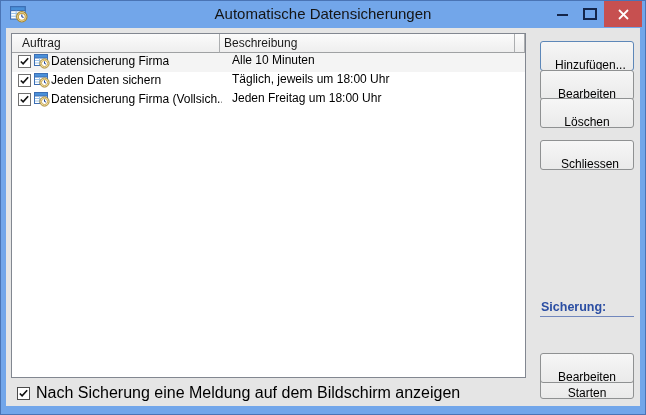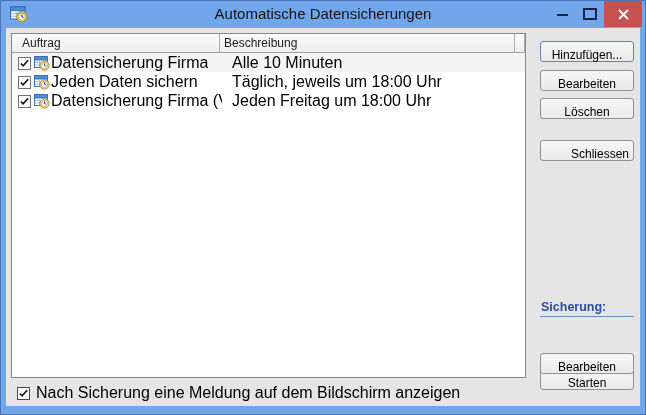--- a/index.html
+++ b/index.html
@@ -37,39 +37,39 @@
   .lv-header{display:flex; height:19px;}
   .lv-hcell{
     background:linear-gradient(#fbfbfb,#eeeeee);
     border-right:1px solid #acaeb0; border-bottom:1px solid #9fa1a3;
     font-size:12px; line-height:18px; color:#1b1b1b;
     overflow:hidden; white-space:nowrap;
   }
   .lv-hcell.c1{width:208px; padding-left:10px;}
   .lv-hcell.c2{width:295px; padding-left:4px;}
   .lv-hcell.filler{flex:1;}
-  .lv-row{display:flex; height:19px; align-items:flex-end; font-size:16px; color:#000;}
+  .lv-row{display:flex; height:19px; align-items:flex-start; font-size:12px; color:#000;}
   .lv-row.hot{background:#f4f4f4;}
   .cell-name{width:210px; padding-left:6px; display:flex; align-items:center; overflow:hidden; white-space:nowrap;}
   .cell-desc{padding-left:4px; white-space:nowrap;margin-left:6px;}
   .cb{
     width:13px; height:13px; background:#fff; border:1px solid #707070;
     flex:0 0 auto; display:flex; align-items:center; justify-content:center;
   }
   .cb svg{display:none;}
   .cb.checked svg{display:block;}
   .task-icon{width:16px; height:16px; flex:0 0 auto; margin:0 1px 0 3px;}
   .row-name{white-space:nowrap; overflow:hidden;}
   
   .btn{
     position:absolute; left:534px; width:94px; height:21px;
     background:linear-gradient(#f6f6f6,#eaeaea);
     border:1px solid #8f9192; border-radius:3px;
     font-family:"Liberation Sans", sans-serif; font-size:12px; color:#000;
-    text-align:center; padding:4px; line-height:18px;
+    text-align:center; padding:14px; line-height:18px;
   }
   .btn.default{border-color:#5d87b8;}
   .btn-add{top:13px;} .btn-edit{top:42px;} .btn-del{top:70px;} .btn-close{top:112px;text-align:right;}
   .sich-label{
     position:absolute; left:535px; top:272px; width:94px;
     font-size:12.5px; font-weight:bold; color:#2b4ea3;
   }
   .sich-line{position:absolute; left:534px; top:288px; width:94px; height:1px; background:#7187bd;}
   .btn-start{top:297px;margin-top:44px;} .btn-edit2{top:325px;}
   

